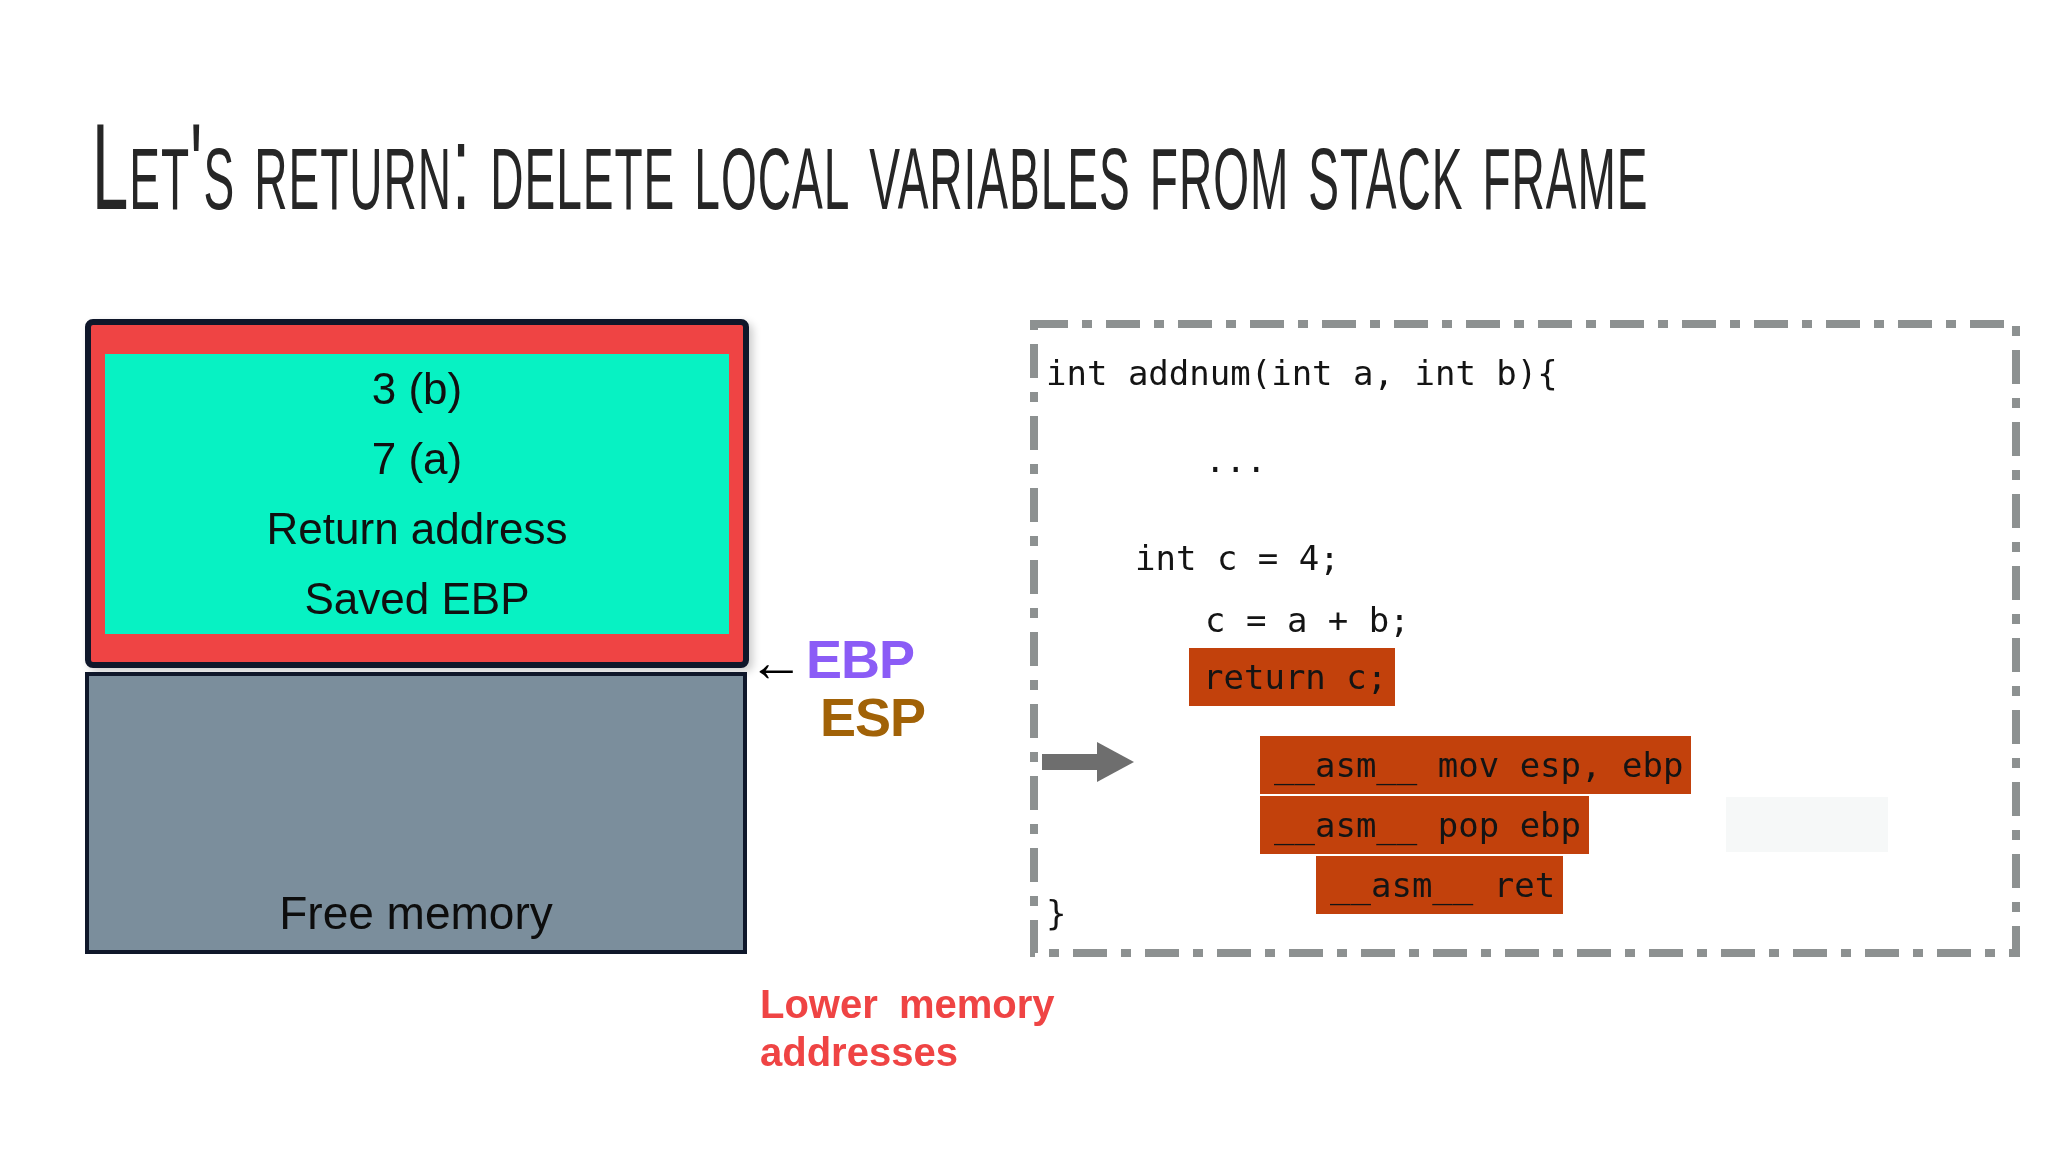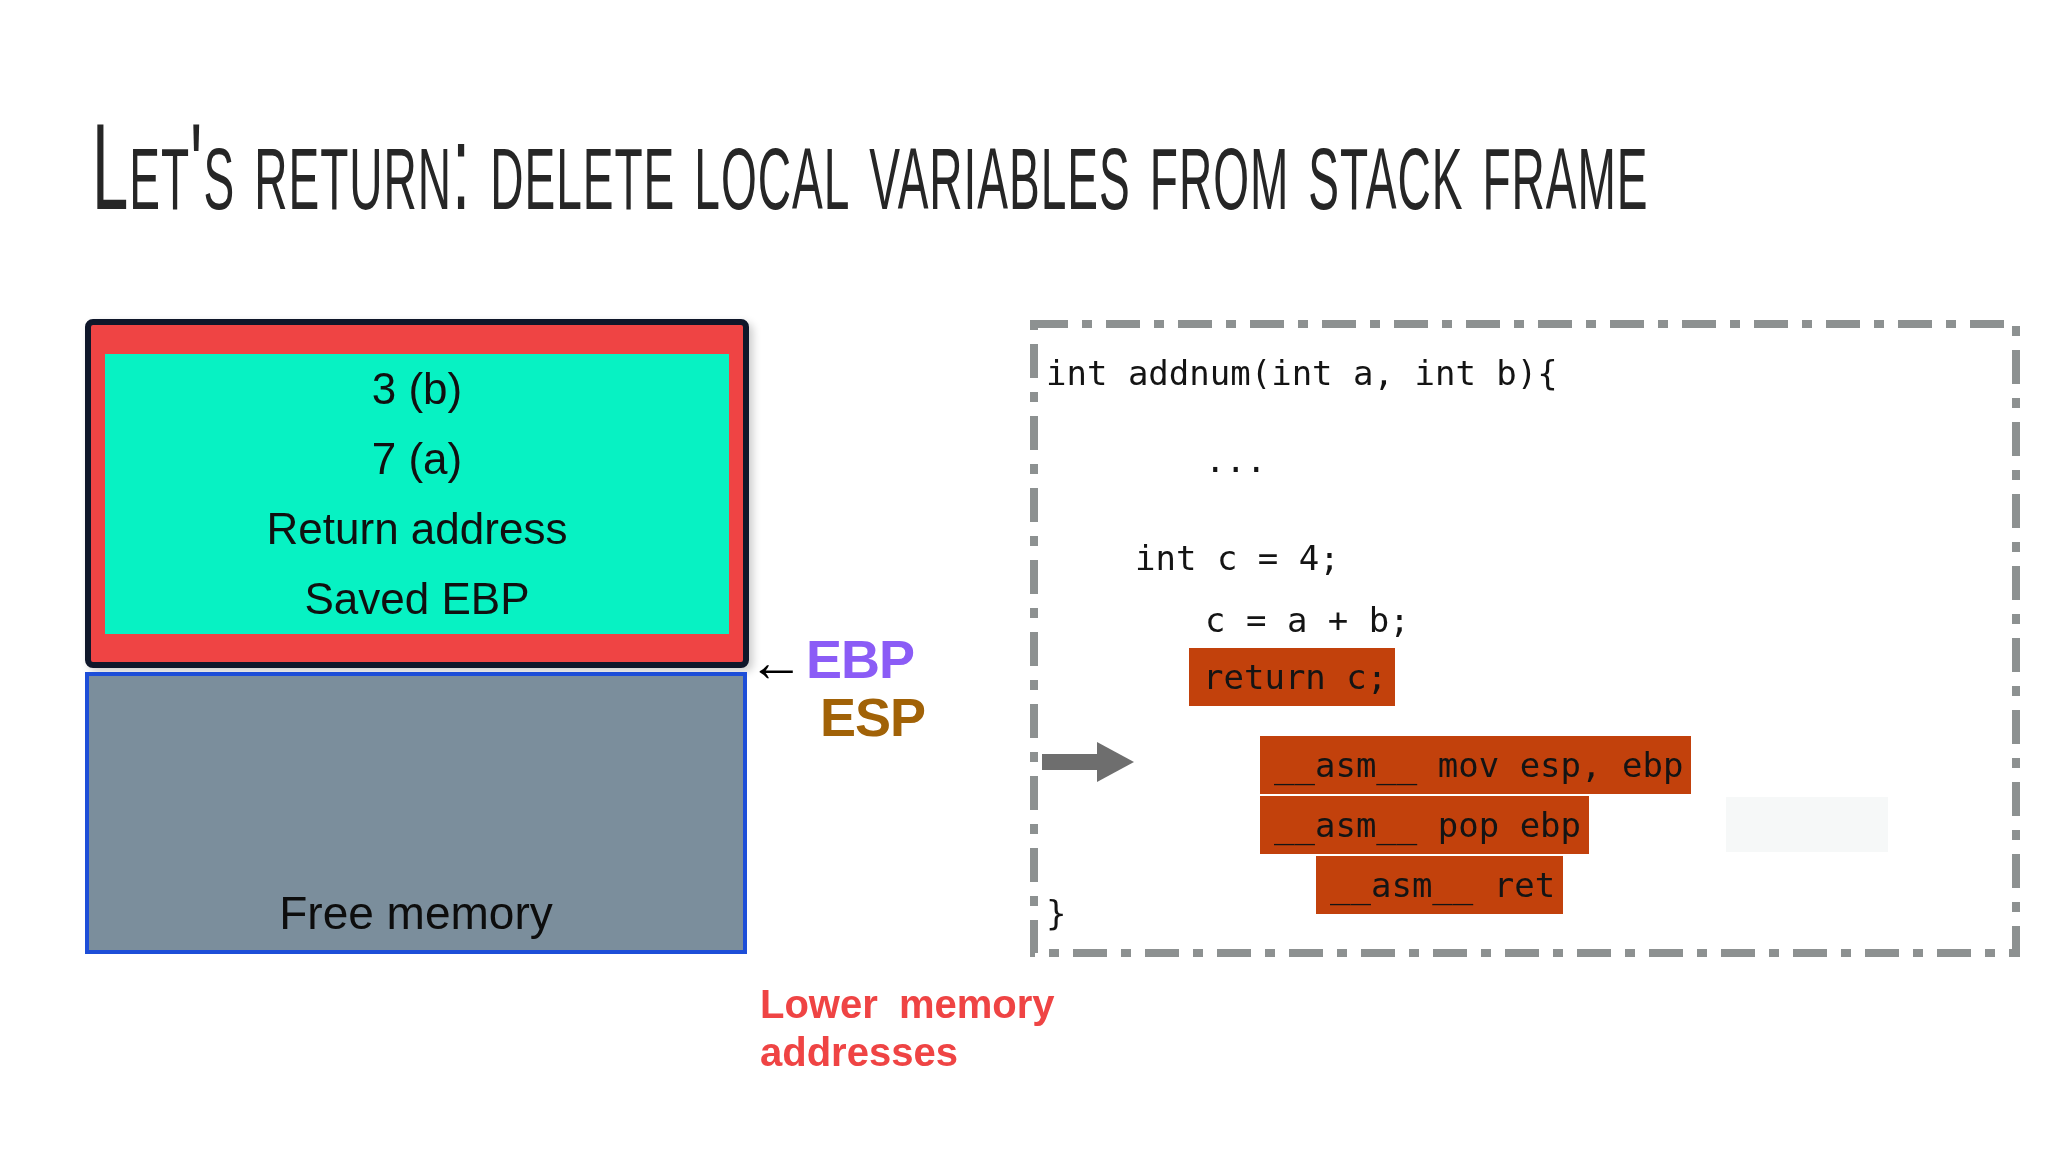--- a/index.html
+++ b/index.html
@@ -51,21 +51,21 @@
     justify-content: center;
     font-size: 44px;
     color: #101010;
   }
 
   #free-memory-box {
     position: absolute;
     left: 85px; top: 672px;
     width: 662px; height: 282px;
     background: #7b8e9c;
-    border: 4px solid #1d4ed8;
+    border: 4px solid #0f172a;
     box-sizing: border-box;
   }
   #free-memory-label {
     position: absolute;
     left: 0; right: 0; bottom: 10px;
     text-align: center;
     font-size: 46px;
     color: #0d0d0d;
   }
 

